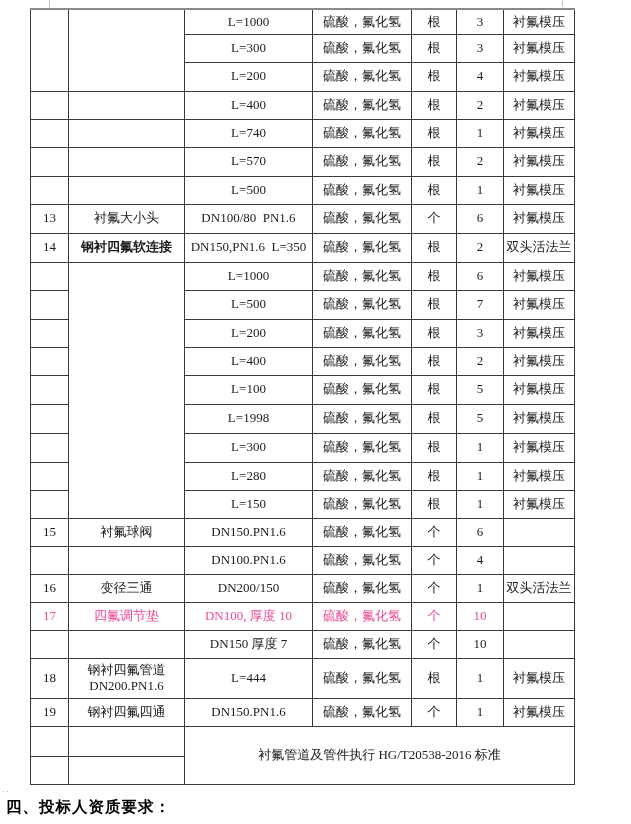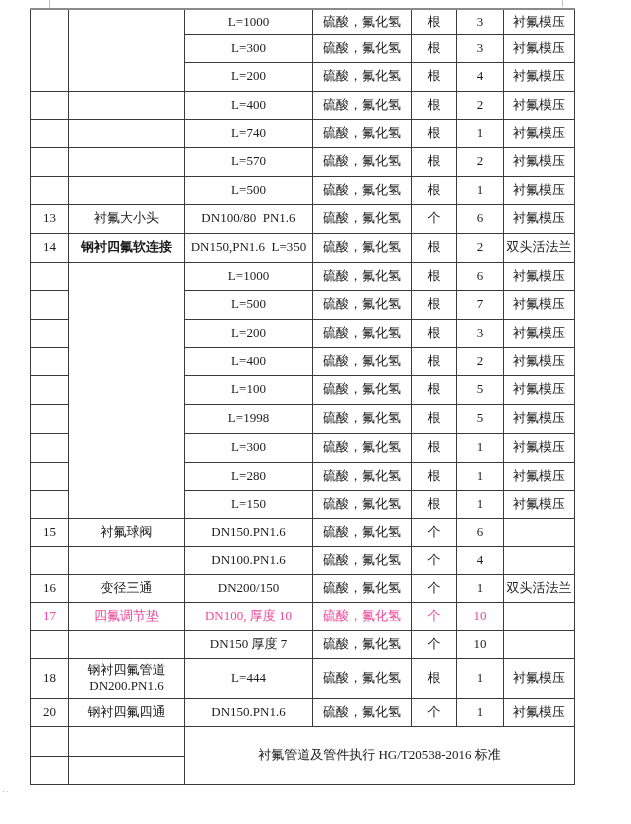--- a/index.html
+++ b/index.html
@@ -237,21 +237,21 @@
           <td class="seq">18</td>
           <td>钢衬四氟管道
 DN200.PN1.6</td>
           <td>L=444</td>
           <td>硫酸，氟化氢</td>
           <td>根</td>
           <td>1</td>
           <td>衬氟模压</td>
         </tr>
         <tr style="height: 28px;">
-          <td class="seq">20</td>
+          <td class="seq">19</td>
           <td>钢衬四氟四通</td>
           <td>DN150.PN1.6</td>
           <td>硫酸，氟化氢</td>
           <td>个</td>
           <td>1</td>
           <td>衬氟模压</td>
         </tr>
         <tr style="height: 30px;">
           <td class="seq"></td>
           <td></td>
@@ -259,13 +259,14 @@
         </tr>
         <tr style="height: 28px;">
           <td class="seq"></td>
           <td></td>
         </tr>
       </tbody>
   </table>
 
   <div class="pmark">··</div>
 
+  <div class="heading">四、投标人资质要求：</div>
 </div>
 
 </body></html>

